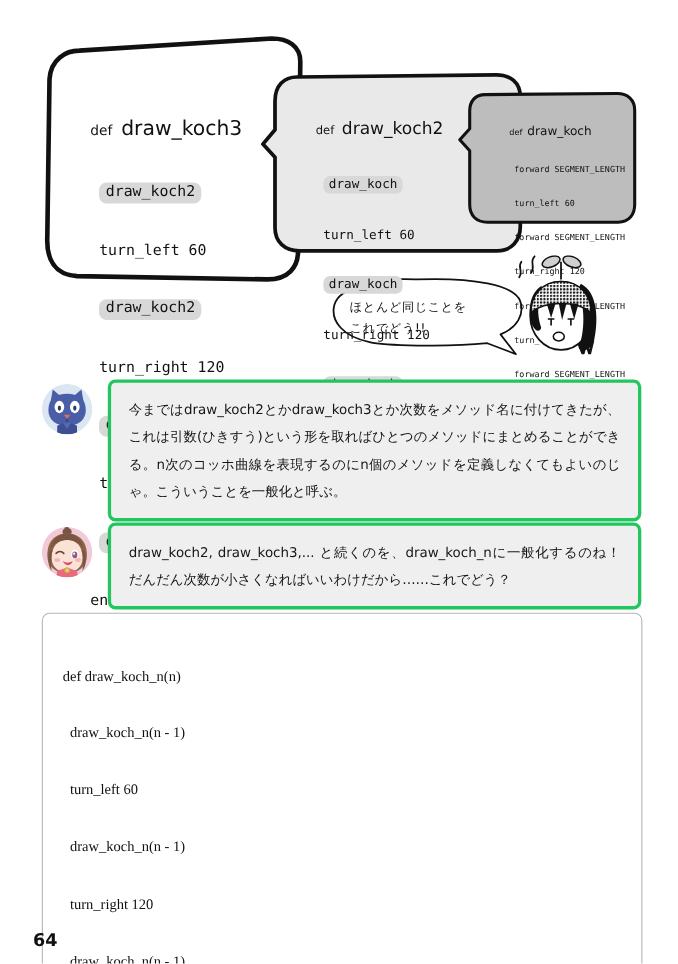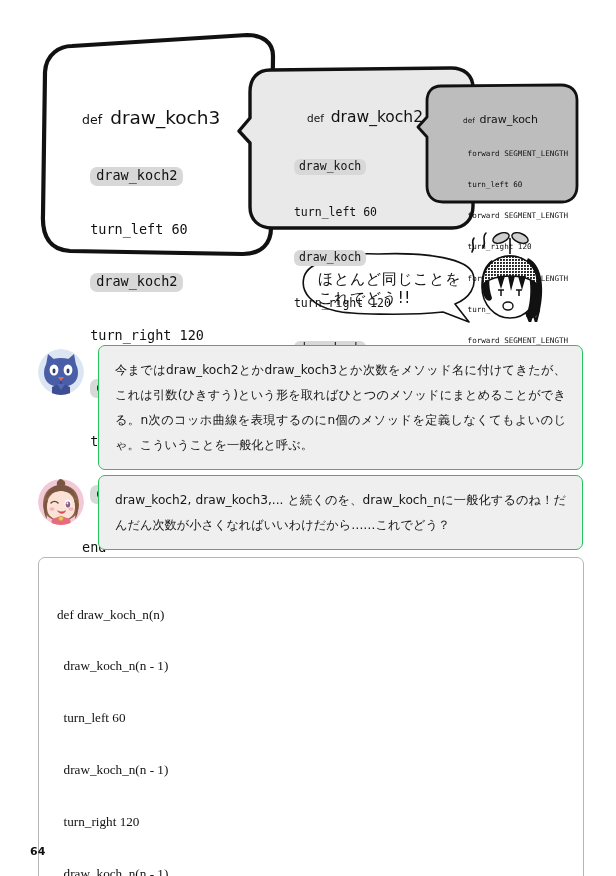--- a/index.html
+++ b/index.html
@@ -73,21 +73,21 @@
 
   
   #panel2 {
     left: 287px;
     top: 78px;
     font-size: 11.5px;
     line-height: 15px;
   }
   #panel2 .deftitle .kw { font-size: 10.5px; }
   #panel2 .deftitle .name { font-size: 15.5px; }
-  #panel2 .deftitle { line-height: 19px; margin-left: 20px; }
+  #panel2 .deftitle { line-height: 19px; }
   #panel2 .hl { border-radius: 6px; padding: 0 5px 1px 5px; }
 
   
   #panel3 {
     left: 447px;
     top: 92px;
     font-size: 7.6px;
     line-height: 10.4px;
     margin-left: 16px;
   }
@@ -95,21 +95,21 @@
   #panel3 .deftitle .name { font-size: 11px; }
   #panel3 .deftitle { line-height: 13px; }
 
   
   #shout-text {
     position: absolute;
     left: 318px;
     top: 270px;
     width: 150px;
     font-family: "DejaVu Sans", "Liberation Sans", sans-serif;
-    font-size: 15px;
+    font-size: 11px;
     line-height: 19px;
     letter-spacing: 0.6px;
     color: #111111;
   }
 
   
   #sprout-char {
     position: absolute;
     left: 470px;
     top: 232px;
@@ -134,21 +134,21 @@
     border-radius: 50%;
     flex: 0 0 46px;
     margin-top: 4px;
     overflow: hidden;
     position: relative;
   }
   .balloon {
     margin-left: 14px;
     flex: 1 1 auto;
     background: #efefef;
-    border: 1px solid #22c55e;
+    border: 3px solid #22c55e;
     border-radius: 7px;
     padding: 12px 16px 11px 16px;
     box-sizing: border-box;
     font-family: "DejaVu Sans", "Liberation Sans", sans-serif;
     font-size: 12.2px;
     line-height: 25px;
     color: #151515;
     text-align: justify;
   }
   #balloon-1 { min-height: 108px; }
@@ -172,21 +172,21 @@
     white-space: pre;
   }
   #code-listing .ln { display: block; white-space: pre; font-family: Liberation Serif, serif; }
 
   
   #page-number {
     position: absolute;
     left: 30px;
     top: 845px;
     font-family: "DejaVu Sans", "Liberation Sans", sans-serif;
-    font-size: 11px;
+    font-size: 16px;
     font-weight: bold;
     color: #111111;
   }
 </style>
 </head>
 <body>
 
 <div class="bubble-stage">
 
   <svg class="bubble-svg" viewBox="0 0 616 340">

